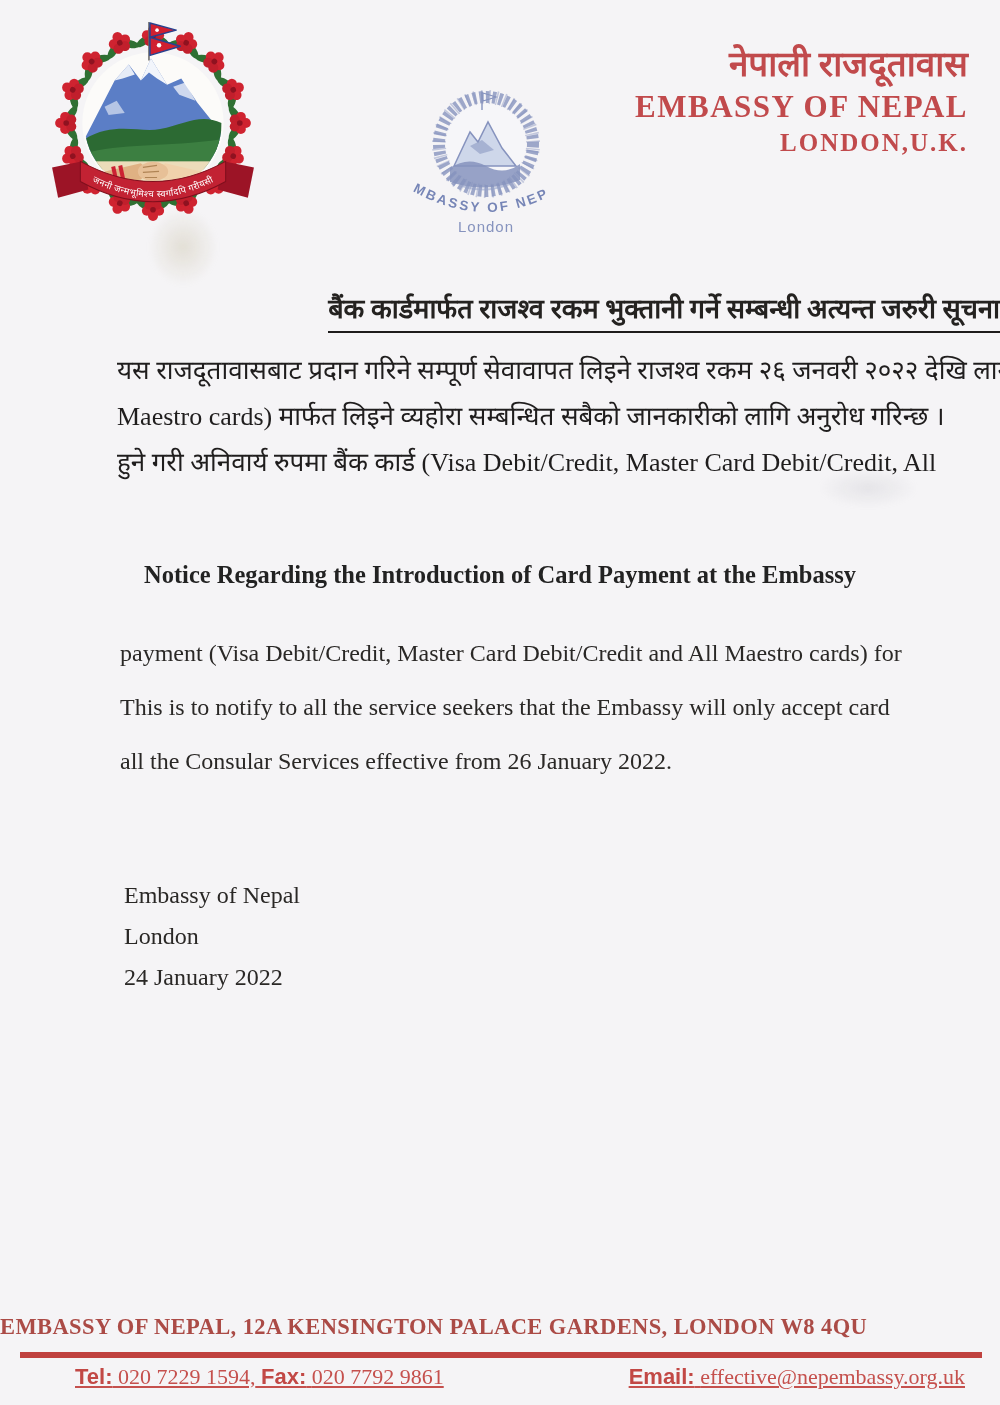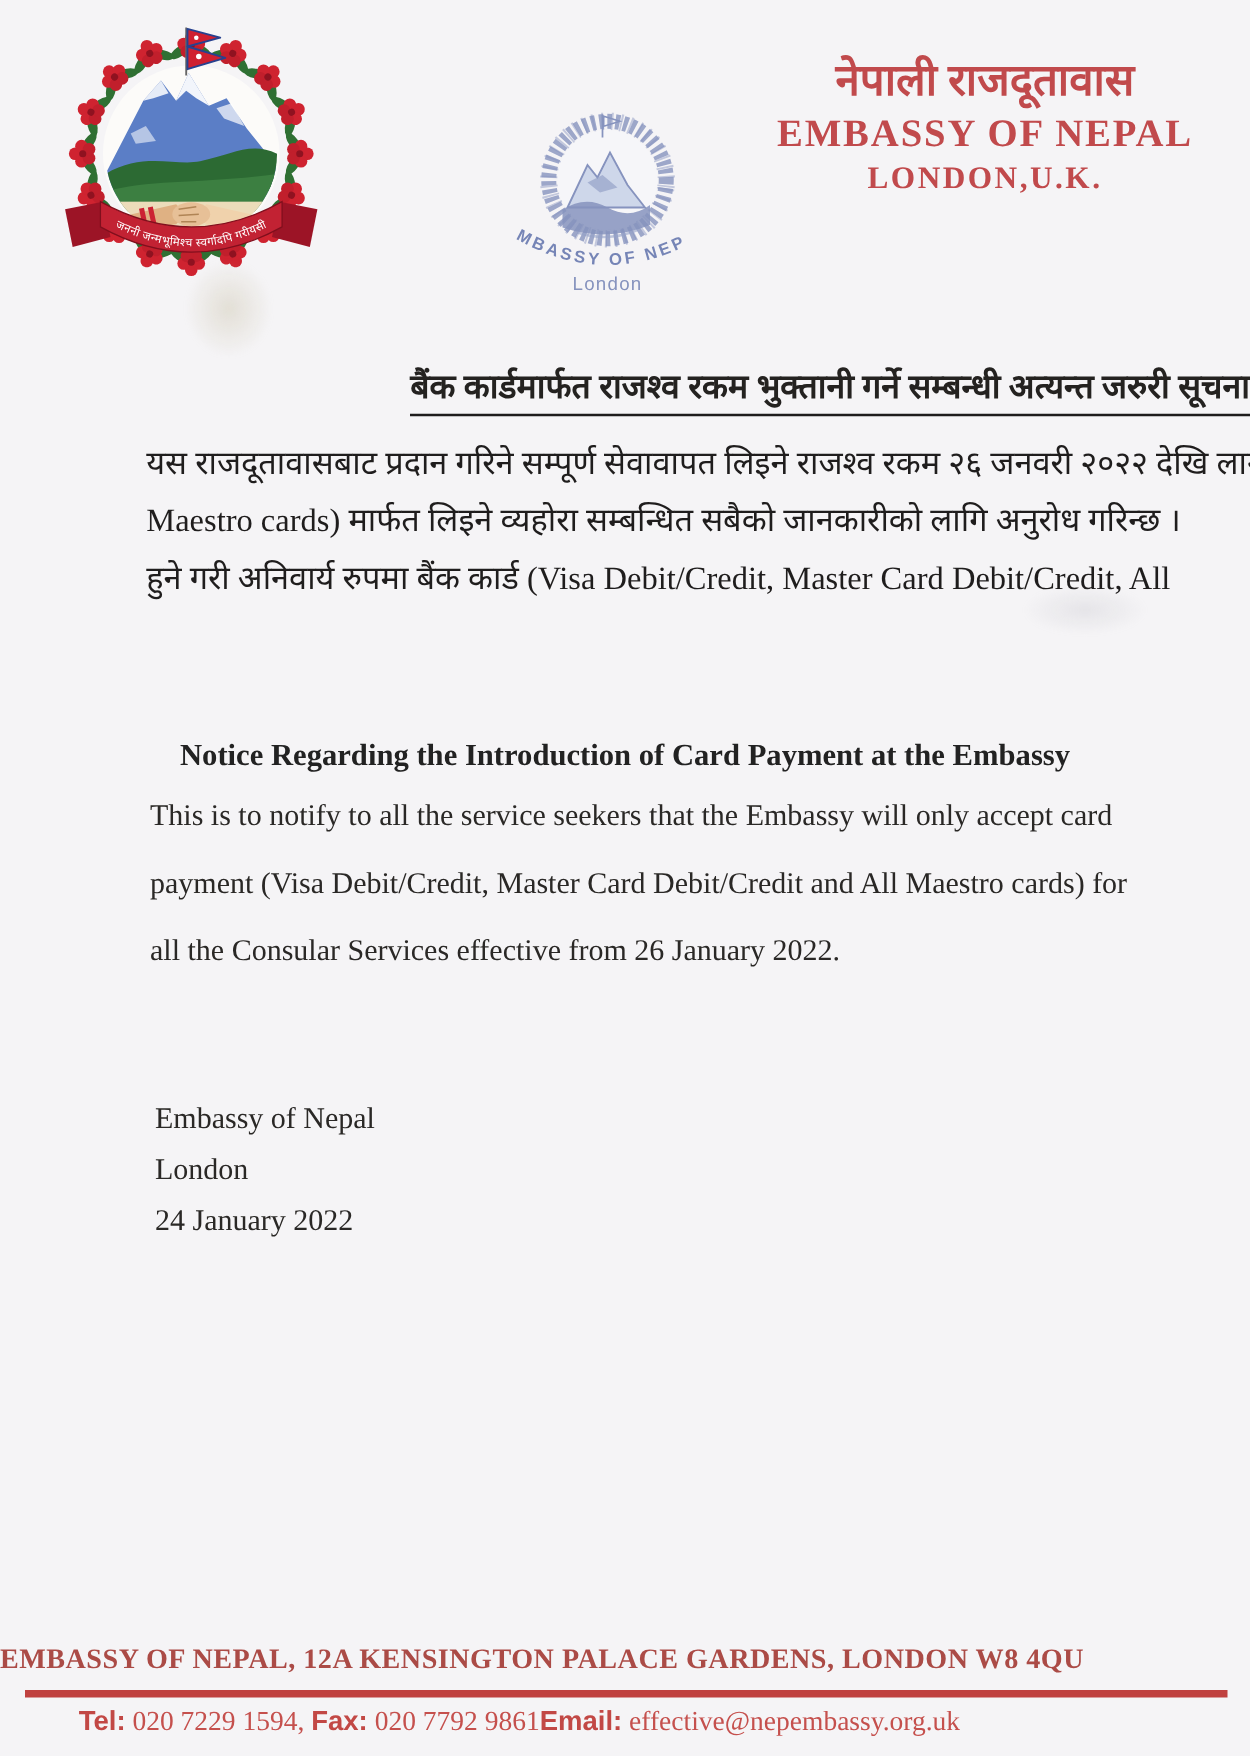--- a/index.html
+++ b/index.html
@@ -5,45 +5,45 @@
   html,body{margin:0;padding:0;background:#e8e6e9;}
   .page{
     position:relative; width:1000px; height:1405px; margin:0 auto;
     background:#f5f4f6;
     font-family:"Liberation Serif", serif;
     color:#242220; overflow:hidden;
   }
   
   .emblem{position:absolute; left:44px; top:20px; width:218px; height:210px;}
   .stamp{position:absolute; left:402px; top:80px; width:168px; height:172px; opacity:.93;}
-  .hdr-right{position:absolute; left:608px; top:42px; width:360px; text-align:center; color:#c14a4c;}
+  .hdr-right{position:absolute; left:608px; top:42px; width:360px; text-align:right; color:#c14a4c;}
   .hdr-np{font-size:35px; line-height:46px; font-weight:600; white-space:nowrap;}
   .hdr-en{font-size:31px; line-height:38px; font-weight:700; letter-spacing:1.5px; white-space:nowrap;}
   .hdr-sub{font-size:25px; line-height:34px; font-weight:600; letter-spacing:2px; white-space:nowrap;}
   
   .np-heading{position:absolute; top:289px; left:0; width:100%; text-align:right;}
   .np-heading span{
     display:inline-block; font-size:27px; font-weight:700; white-space:nowrap;
     border-bottom:2.5px solid #1e1c1c; padding-bottom:5px;
   }
   .np-body{position:absolute; left:117px; top:351px; width:780px; font-size:26px; color:#1f1d1d;}
   .np-body .ln{height:46px; white-space:nowrap;}
-  .en-heading{position:absolute; top:591px; left:0; width:100%; text-align:center;
+  .en-heading{position:absolute; top:561px; left:0; width:100%; text-align:center;
     font-size:24.5px; font-weight:700; white-space:nowrap; color:#222;}
   .en-body{position:absolute; left:120px; top:640px; width:790px; font-size:24px; color:#2a2826;}
   .en-body .ln{height:54px; white-space:nowrap;}
   .signature{position:absolute; left:124px; top:882px; font-size:24px; color:#2a2826;}
   .signature .ln{height:41px; white-space:nowrap;}
   
   .f-address{position:absolute; top:1314px; left:0; width:100%; 
     color:#ab4b46; font-weight:700; font-size:22.5px; letter-spacing:.4px; white-space:nowrap;}
   .f-rule{position:absolute; top:1352px; left:20px; width:962px; height:6px; background:#c0413f;}
-  .f-contacts{position:absolute; top:1364px; left:63px; width:890px;
-    display:flex; align-items:baseline;
-    font-size:22px; color:#c5504d;}
+  .f-contacts{position:absolute; top:1364px; left:75px; width:890px;
+    display:flex; justify-content:space-between; align-items:baseline;
+    font-size:22px; color:#c5504d;text-decoration:underline;}
   .f-label{font-family:"Liberation Sans", sans-serif; font-weight:700; color:#c24845;}
   .f-val{font-family:"Liberation Serif", serif;}
   
   .smudge1{position:absolute; left:148px; top:208px; width:70px; height:78px; pointer-events:none;
     background:radial-gradient(closest-side, rgba(185,175,140,.30), rgba(185,175,140,0)); filter:blur(2px);}
   .smudge2{position:absolute; left:818px; top:468px; width:100px; height:40px; pointer-events:none;
     background:radial-gradient(closest-side, rgba(160,160,170,.18), rgba(160,160,170,0)); filter:blur(2px);}
 </style>
 </head>
 <body>
@@ -148,22 +148,22 @@
 
   <div class="np-body">
     <div class="ln">यस राजदूतावासबाट प्रदान गरिने सम्पूर्ण सेवावापत लिइने राजश्व रकम २६ जनवरी २०२२ देखि लागू</div>
     <div class="ln">Maestro cards) मार्फत लिइने व्यहोरा सम्बन्धित सबैको जानकारीको लागि अनुरोध गरिन्छ ।</div>
     <div class="ln">हुने गरी अनिवार्य रुपमा बैंक कार्ड (Visa Debit/Credit, Master Card Debit/Credit, All</div>
   </div>
 
   <div class="en-heading">Notice Regarding the Introduction of Card Payment at the Embassy</div>
 
   <div class="en-body">
+    <div class="ln">payment (Visa Debit/Credit, Master Card Debit/Credit and All Maestro cards) for</div>
     <div class="ln">This is to notify to all the service seekers that the Embassy will only accept card</div>
-    <div class="ln">payment (Visa Debit/Credit, Master Card Debit/Credit and All Maestro cards) for</div>
     <div class="ln">all the Consular Services effective from 26 January 2022.</div>
   </div>
 
   <div class="signature">
     <div class="ln">Embassy of Nepal</div>
     <div class="ln">London</div>
     <div class="ln">24 January 2022</div>
   </div>
 
   <div class="f-address">EMBASSY OF NEPAL, 12A KENSINGTON PALACE GARDENS, LONDON W8 4QU</div>

